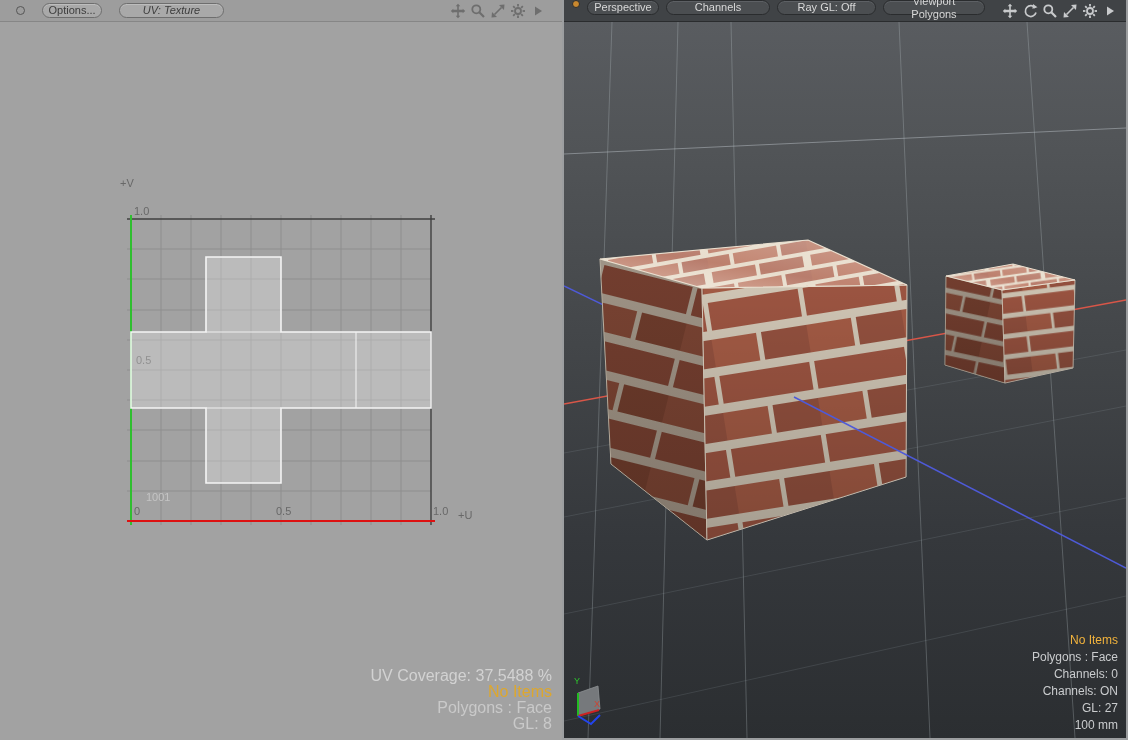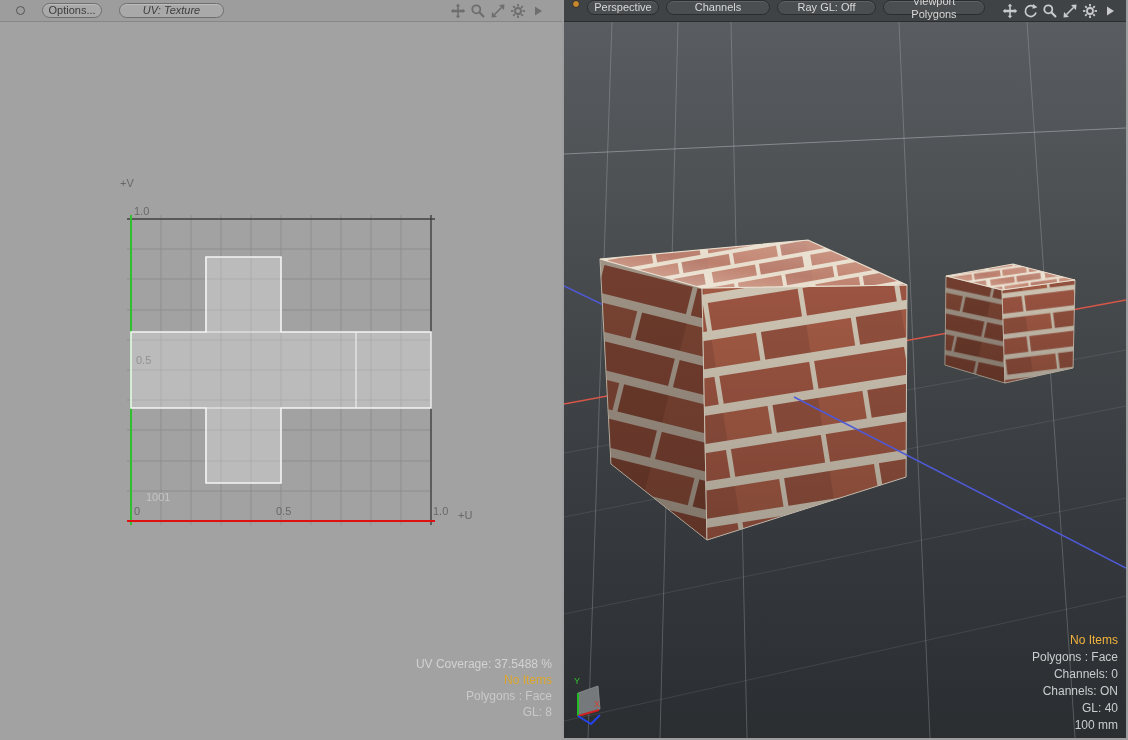--- a/index.html
+++ b/index.html
@@ -17,21 +17,21 @@
   .pill{height:15px;border-radius:8px;font-family:"Liberation Sans",sans-serif;font-size:11px;
     line-height:13px;display:flex;align-items:center;justify-content:center;box-sizing:border-box;cursor:default;}
   .lp-pill{background:#a9a9a9;border:1px solid #6e6e6e;color:#3d3d3d;box-shadow:inset 0 1px 0 #bdbdbd;}
   .w-opt{width:60px;}
   .w-uvt{width:105px;font-style:italic;}
   .icon-row{margin-left:auto;display:flex;align-items:center;gap:4px;}
   .icon-row .ic{width:16px;height:16px;display:inline-flex;}
   .lp-ic{color:#6e6e6e;}
   .rp-ic{color:#c8cacc;}
   .uv-svg{position:absolute;left:0;top:22px;}
-  .uv-status{position:absolute;right:10px;bottom:20px;text-align:right;font-size:12px;line-height:16px;margin-left:48px;}
+  .uv-status{position:absolute;right:10px;bottom:8px;text-align:right;font-size:16px;line-height:16px;margin-left:48px;}
   .uv-status .l1{color:#d2d2d2;}
   .uv-status .orange{color:#dda72e;}
   .uv-status .lgray{color:#c9c9c9;}
   
   .right-panel{position:absolute;left:562px;top:0;width:566px;height:740px;box-sizing:border-box;
     border-left:2px solid #9c9ea0;border-right:2px solid #9c9ea0;border-bottom:2px solid #9c9ea0;
     background:#3a3d41;}
   .rp-bar{position:absolute;left:0;top:0;width:562px;height:22px;background:#404346;
     border-bottom:1px solid #2a2c2e;display:flex;padding:0 8px;box-sizing:border-box;gap:7px;}
   .rp-dot{width:8px;height:8px;border-radius:50%;background:#c9882e;border:1px solid #2b2d2f;box-sizing:border-box;flex:0 0 auto;}
@@ -307,17 +307,17 @@
         <text x="10" y="662" font-size="9" fill="#2cc22c">Y</text>
         <text x="30" y="685" font-size="9" fill="#cc4433">X</text>
       </g>
     </svg>
 
     <div class="vp-status">
       <div class="orange">No Items</div>
       <div class="lgray">Polygons : Face</div>
       <div class="lgray">Channels: 0</div>
       <div class="lgray">Channels: ON</div>
-      <div class="lgray">GL: 40</div>
+      <div class="lgray">GL: 27</div>
       <div class="lgray">100 mm</div>
     </div>
   </div>
 </div>
 
 </body></html>

